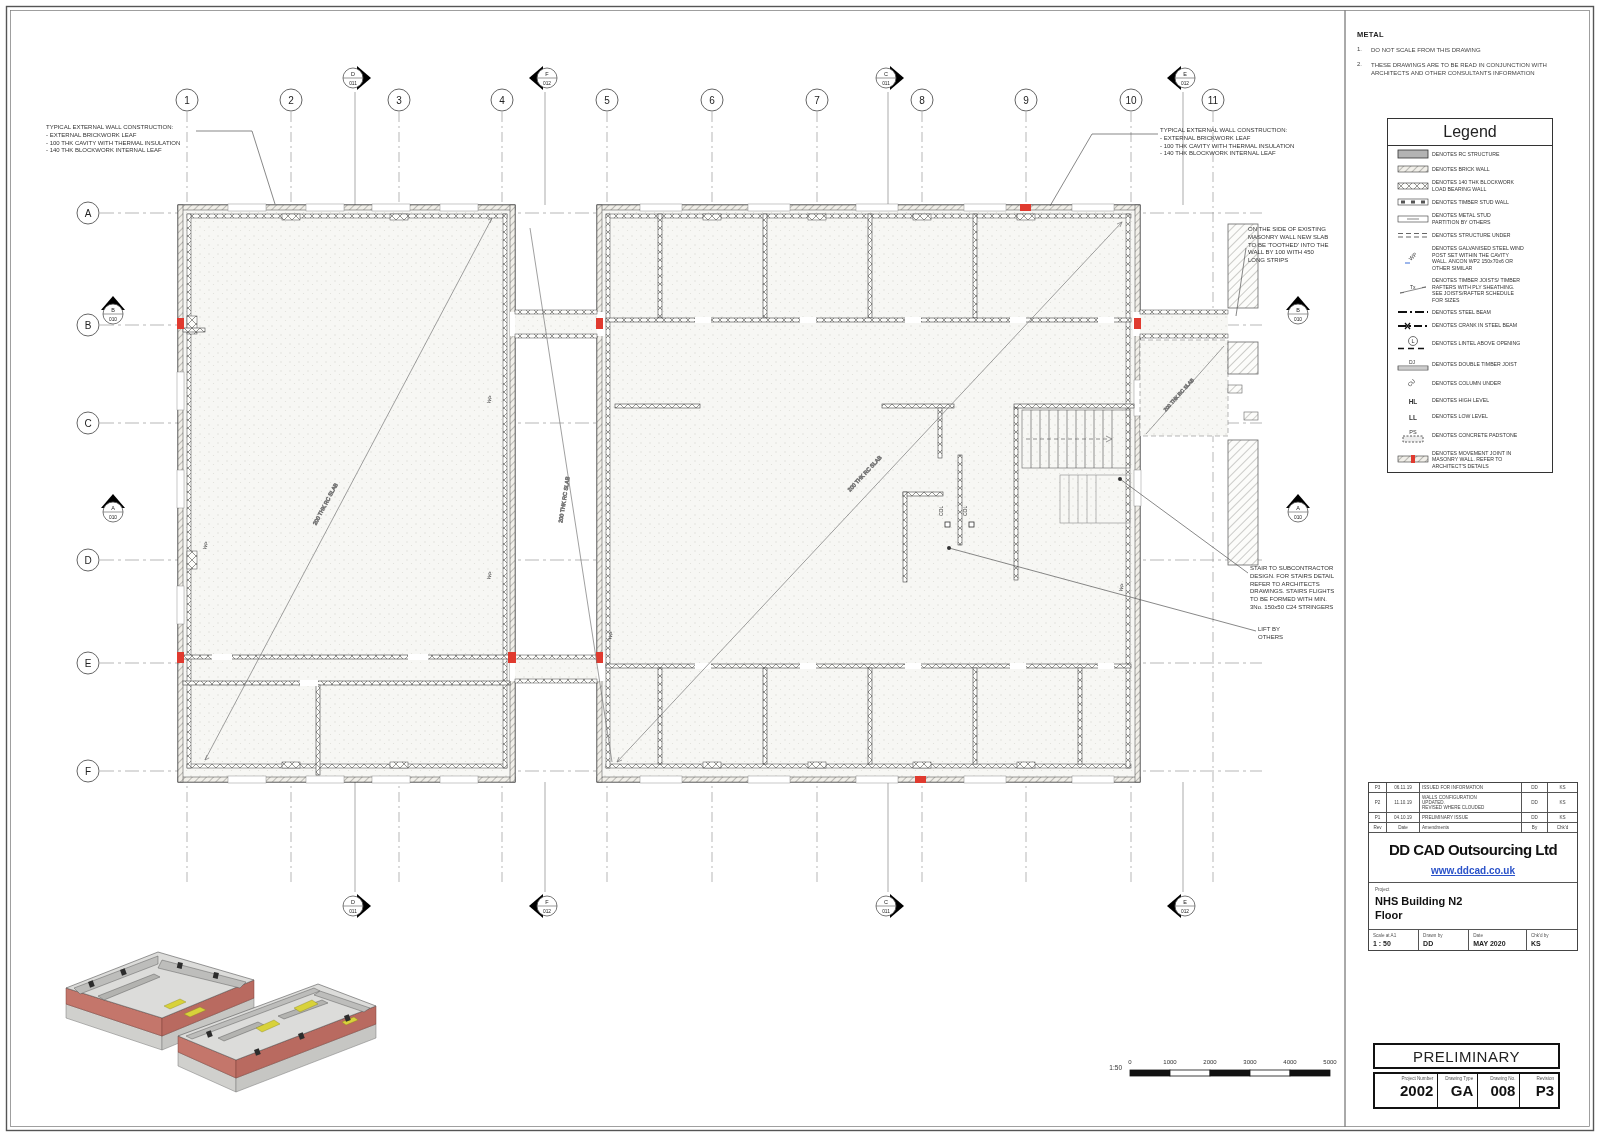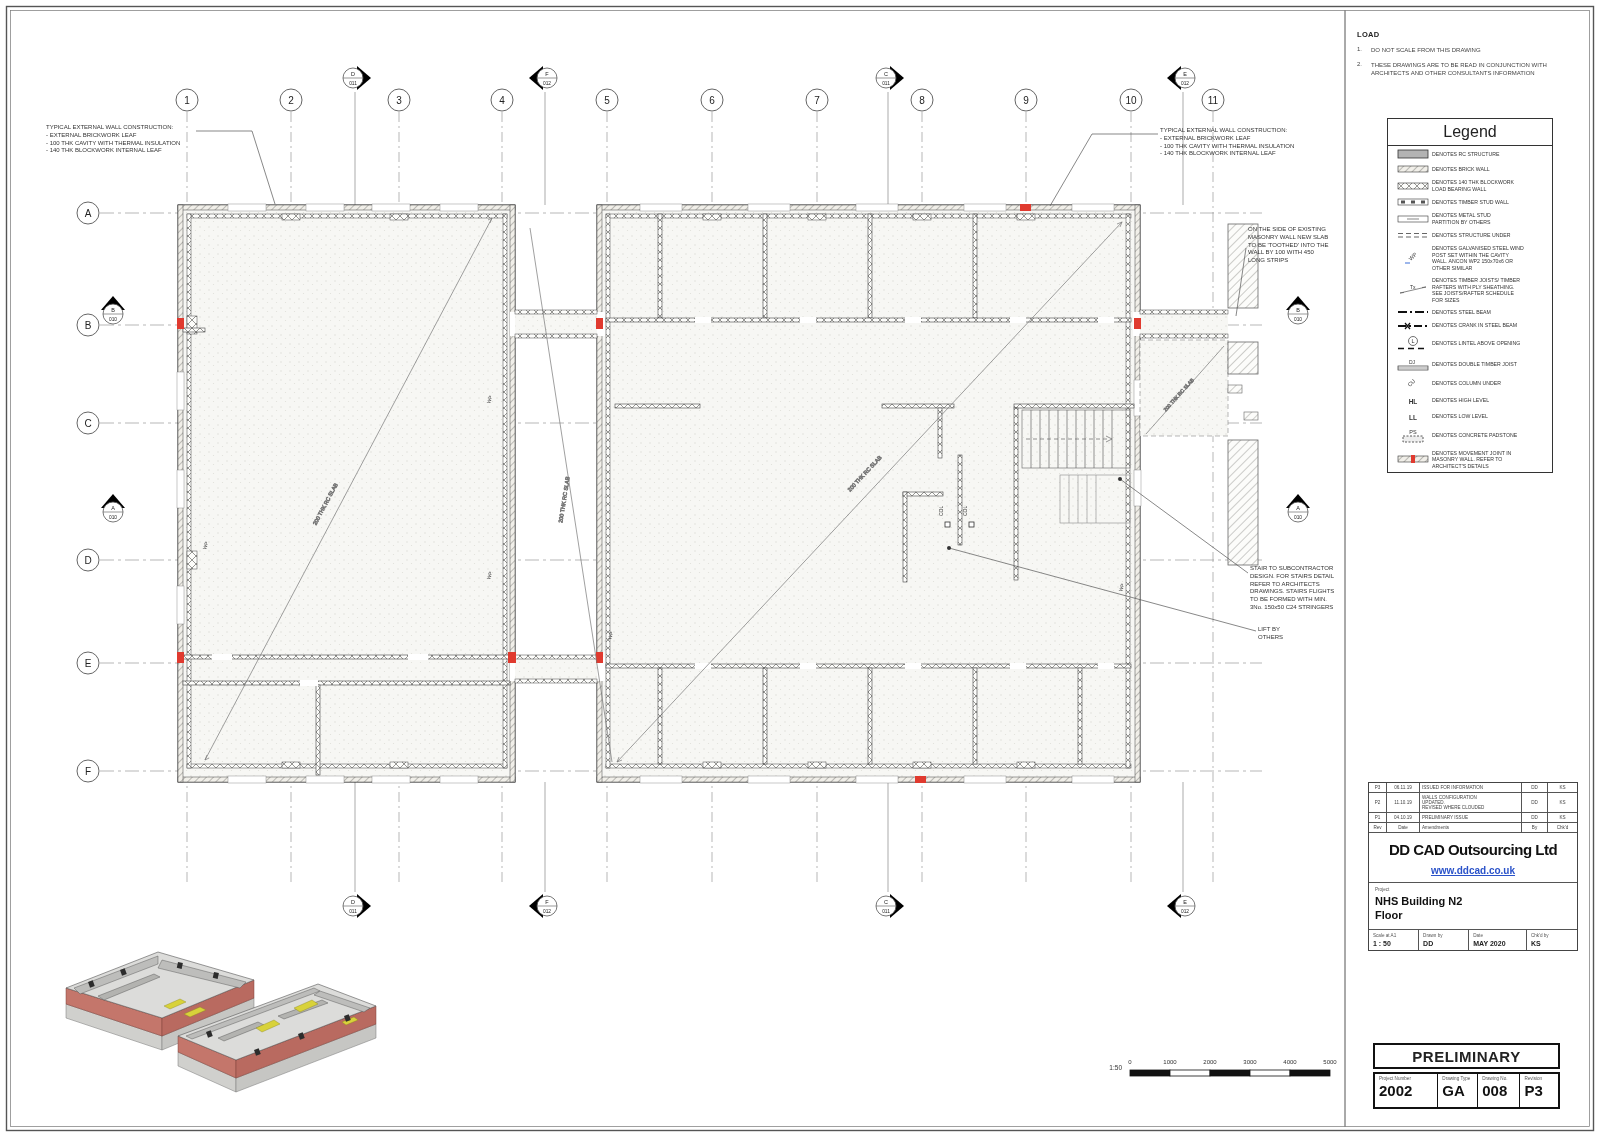--- a/index.html
+++ b/index.html
@@ -28,25 +28,25 @@
   .company-name{font-size:15px;font-weight:bold;letter-spacing:-0.5px;color:#111;}
   .company-url{font-size:10px;font-weight:bold;color:#2a52c9;text-decoration:underline;margin-top:7px;}
   .seccell{border-bottom:0.8px solid #555;padding:4px 6px 6px 6px;}
   .mini-label{font-size:4.6px;color:#555;}
   .big-val{font-size:11px;font-weight:bold;color:#111;white-space:pre-line;line-height:1.25;margin-top:3px;}
   .metagrid{display:grid;grid-template-columns:1fr 1fr 1.15fr 1fr;}
   .metagrid > div{border-right:0.8px solid #555;padding:3px 4px;}
   .metagrid > div:last-child{border-right:none;}
   .meta-val{font-size:7px;font-weight:bold;margin-top:2px;}
   .prelim{position:absolute;left:28px;top:1033px;width:183px;height:22px;border:2.5px solid #111;
-       display:flex;align-items:center;justify-content:center;font-size:15px;font-weight:bold;
+       display:flex;align-items:center;justify-content:center;font-size:15px;font-weight:normal;
        letter-spacing:.5px;background:#fff;}
   .botgrid{position:absolute;left:28px;top:1062px;width:183px;height:33px;border:2.5px solid #111;
        display:grid;grid-template-columns:1.35fr .85fr .9fr .8fr;background:#fff;}
-  .botgrid > div{border-right:1.6px solid #111;padding:2px 4px;}
+  .botgrid > div{border-right:1.6px solid #111;padding:2px 4px;text-align:right;}
   .botgrid > div:last-child{border-right:none;}
   .bot-val{font-size:15px;font-weight:bold;margin-top:1px;color:#111;}
 </style>
 </head>
 <body>
 
 <svg width="1600" height="1137" viewBox="0 0 1600 1137" style="position:absolute;left:0;top:0">
   <defs>
     <pattern id="dots" width="9" height="9" patternUnits="userSpaceOnUse">
       <rect width="9" height="9" fill="#f7f7f4"></rect>
@@ -532,21 +532,21 @@
 REFER TO ARCHITECTS
 DRAWINGS. STAIRS FLIGHTS
 TO BE FORMED WITH MIN.
 3No. 150x50 C24 STRINGERS</div>
 <div class="anno" style="left:1258px;top:626px;width:60px;">LIFT BY
 OTHERS</div>
 
 <div class="panel">
 
   <div class="notes">
-    <div class="notes-title">LOAD</div>
+    <div class="notes-title">METAL</div>
     <div class="note-row">
       <div class="note-num">1.</div>
       <div class="note-text">DO NOT SCALE FROM THIS DRAWING</div>
     </div>
     <div class="note-row">
       <div class="note-num">2.</div>
       <div class="note-text">THESE DRAWINGS ARE TO BE READ IN CONJUNCTION WITH
 ARCHITECTS AND OTHER CONSULTANTS INFORMATION</div>
     </div>
   </div>

